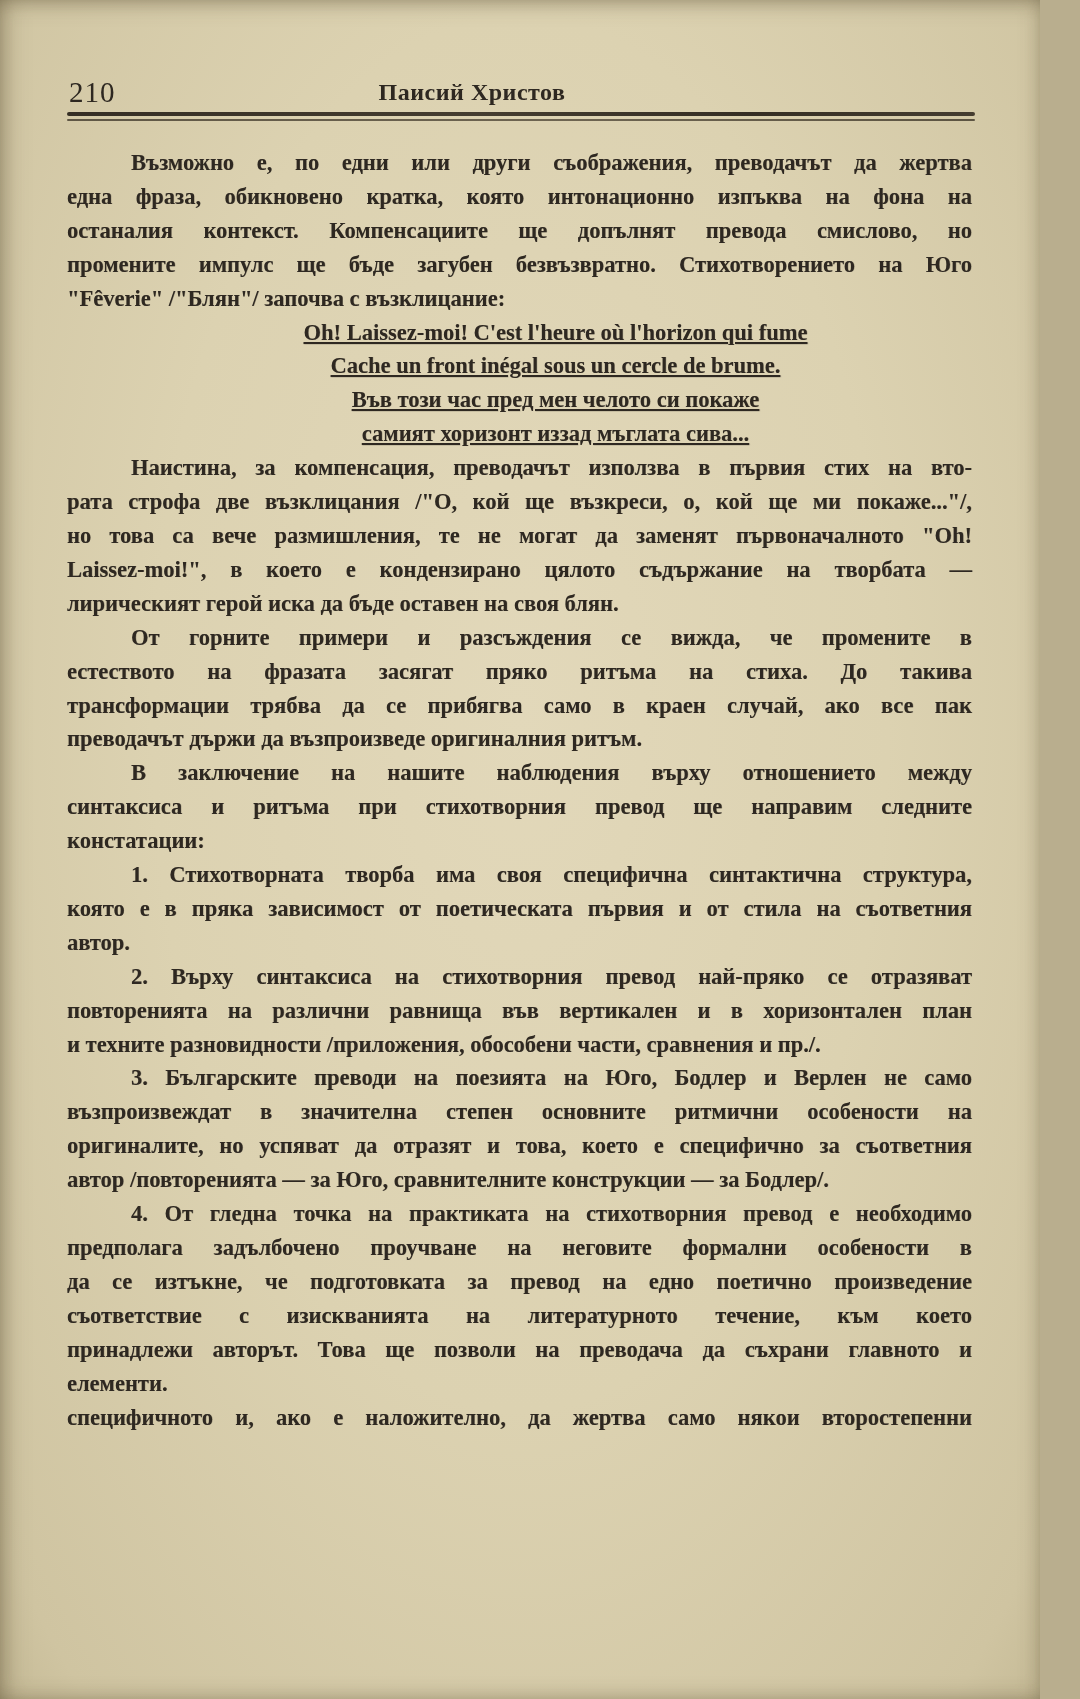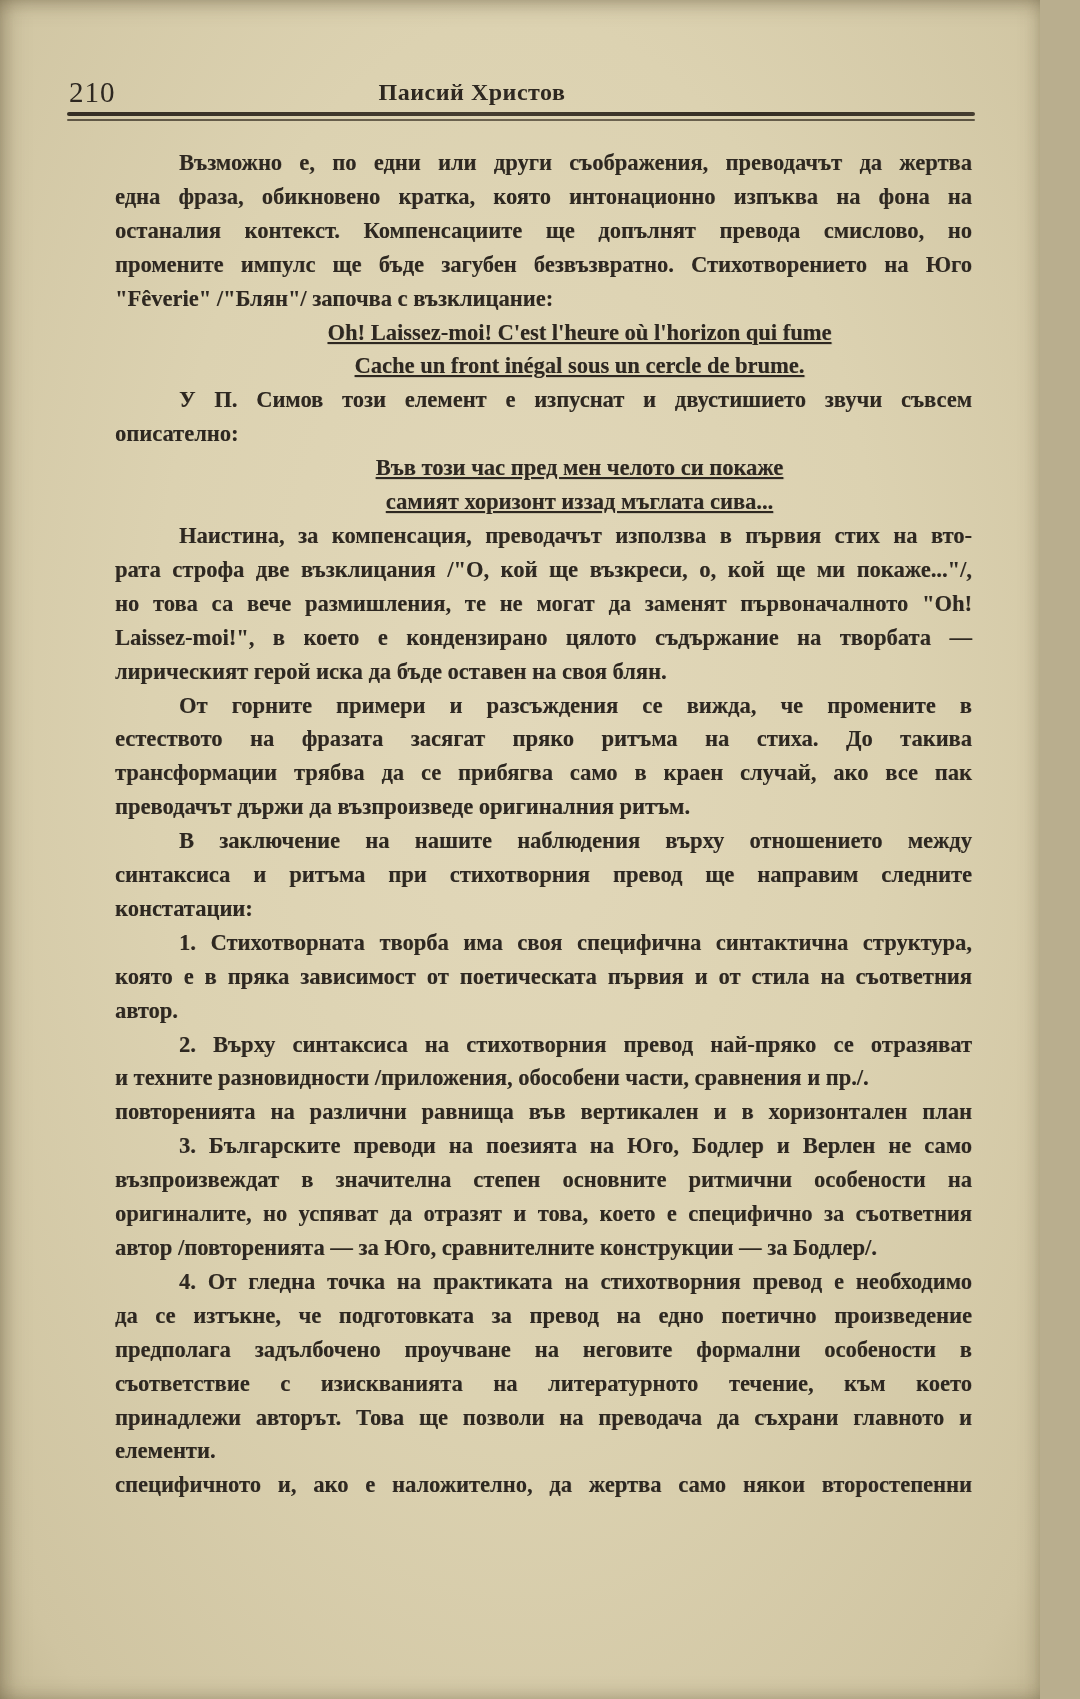--- a/index.html
+++ b/index.html
@@ -59,21 +59,21 @@
   }
   .page-body {
     position: absolute;
     left: 67px; right: 68px; top: 146px;
     font-size: 22.5px;
     font-weight: 700;
     line-height: 33.9px;
     text-shadow: 0.4px 0.4px 0.6px rgba(46, 40, 33, 0.35);
   }
   .block { margin: 0; }
-  .block .line { white-space: normal; margin-left: 48px; }
+  .block .line { white-space: normal; }
   .block.paragraph .line {
     text-align: justify;
     text-align-last: justify;
   }
   .block.paragraph .line.last { text-align-last: left; }
   .block.paragraph .line.first { text-indent: 64px; }
   .block.verse .line {
     padding-left: 72px;
     text-align: center;
     text-decoration: underline;
@@ -99,24 +99,20 @@
         <div class="line first">Възможно е, по едни или други съображения, преводачът да жертва</div>
         <div class="line">една фраза, обикновено кратка, която интонационно изпъква на фона на</div>
         <div class="line">останалия контекст. Компенсациите ще допълнят превода смислово, но</div>
         <div class="line">промените импулс ще бъде загубен безвъзвратно. Стихотворението на Юго</div>
         <div class="line last">"Fêverie" /"Блян"/ започва с възклицание:</div>
       </div>
       <div class="block verse">
         <div class="line">Oh! Laissez-moi! C'est l'heure où l'horizon qui fume</div>
         <div class="line last">Cache un front inégal sous un cercle de brume.</div>
       </div>
-      <div class="block paragraph">
-        <div class="line first">У П. Симов този елемент е изпуснат и двустишието звучи съвсем</div>
-        <div class="line last">описателно:</div>
-      </div>
       <div class="block verse">
         <div class="line">Във този час пред мен челото си покаже</div>
         <div class="line last">самият хоризонт иззад мъглата сива...</div>
       </div>
       <div class="block paragraph">
         <div class="line first">Наистина, за компенсация, преводачът използва в първия стих на вто-</div>
         <div class="line">рата строфа две възклицания /"О, кой ще възкреси, о, кой ще ми покаже..."/,</div>
         <div class="line">но това са вече размишления, те не могат да заменят първоначалното "Oh!</div>
         <div class="line">Laissez-moi!", в което е кондензирано цялото съдържание на творбата —</div>
         <div class="line last">лирическият герой иска да бъде оставен на своя блян.</div>
@@ -132,33 +128,33 @@
         <div class="line">синтаксиса и ритъма при стихотворния превод ще направим следните</div>
         <div class="line last">констатации:</div>
       </div>
       <div class="block paragraph">
         <div class="line first">1. Стихотворната творба има своя специфична синтактична структура,</div>
         <div class="line">която е в пряка зависимост от поетическата първия и от стила на съответния</div>
         <div class="line last">автор.</div>
       </div>
       <div class="block paragraph">
         <div class="line first">2. Върху синтаксиса на стихотворния превод най-пряко се отразяват</div>
+        <div class="line">повторенията на различни равнища във вертикален и в хоризонтален план</div>
         <div class="line last">и техните разновидности /приложения, обособени части, сравнения и пр./.</div>
-        <div class="line">повторенията на различни равнища във вертикален и в хоризонтален план</div>
       </div>
       <div class="block paragraph">
         <div class="line first">3. Българските преводи на поезията на Юго, Бодлер и Верлен не само</div>
         <div class="line">възпроизвеждат в значителна степен основните ритмични особености на</div>
         <div class="line">оригиналите, но успяват да отразят и това, което е специфично за съответния</div>
         <div class="line last">автор /повторенията — за Юго, сравнителните конструкции — за Бодлер/.</div>
       </div>
       <div class="block paragraph">
         <div class="line first">4. От гледна точка на практиката на стихотворния превод е необходимо</div>
+        <div class="line">предполага задълбочено проучване на неговите формални особености в</div>
         <div class="line">да се изтъкне, че подготовката за превод на едно поетично произведение</div>
-        <div class="line">предполага задълбочено проучване на неговите формални особености в</div>
         <div class="line">съответствие с изискванията на литературното  течение, към което</div>
         <div class="line">принадлежи авторът. Това ще позволи на преводача да съхрани главното и</div>
         <div class="line last">елементи.</div>
         <div class="line">специфичното и, ако е наложително, да жертва само някои второстепенни</div>
       </div>
     </div>
 
 </div>
 
 </body></html>

